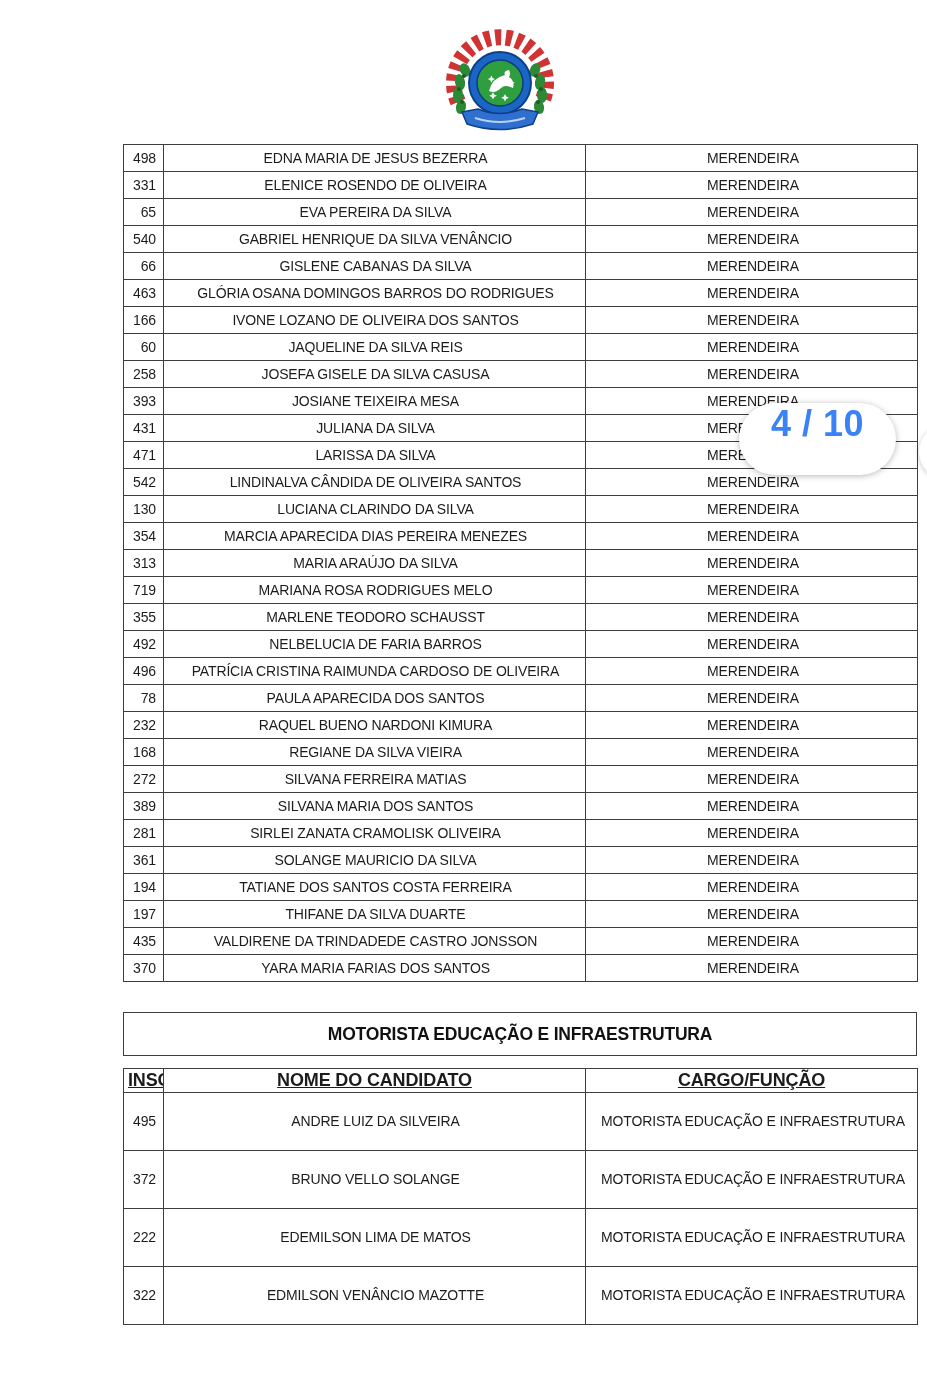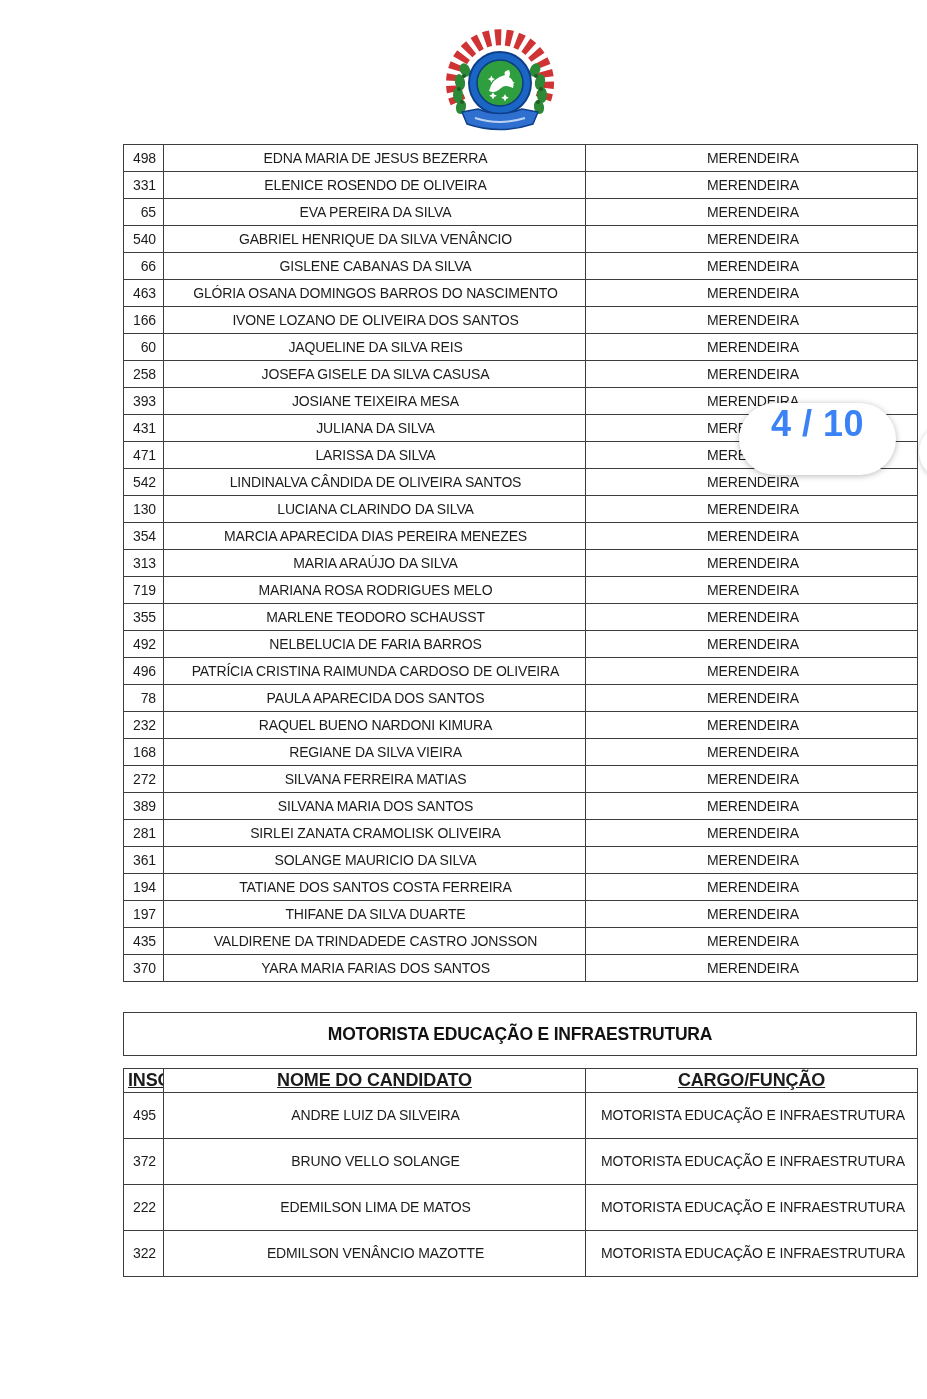--- a/index.html
+++ b/index.html
@@ -9,21 +9,21 @@
   }
   
   .emblem{position:absolute;left:445px;top:26px;width:110px;height:108px;}
   
   table.doc{border-collapse:collapse;position:absolute;left:123px;table-layout:fixed;}
   table.doc td, table.doc th{border:1px solid #3d3d3d;overflow:hidden;}
   #t1{top:144px;width:794px;border-radius:11px;}
   #t1 td{font-size:14px;line-height:18px;padding:1px 6px;height:24px;vertical-align:middle;}
   #t2{top:1068px;width:794px;}
   #t2 th{font-size:18px;font-weight:bold;text-decoration:underline;height:23px;padding:0 4px;text-align:center;}
-  #t2 td{font-size:14px;line-height:19px;padding:0 6px;height:45px;vertical-align:middle;}
+  #t2 td{font-size:14px;line-height:19px;padding:6px 6px;height:45px;vertical-align:middle;}
   .c-insc{text-align:right;padding-right:7px !important;}
   .c-nome{text-align:center;padding-left:8px !important;}
   .c-cargo{text-align:center;padding-left:9px !important;}
   
   .section-title{
     position:absolute;left:123px;top:1012px;width:794px;height:44px;box-sizing:border-box;
     border:1px solid #3d3d3d;text-align:center;line-height:42px;
     font-size:17.5px;font-weight:bold;letter-spacing:-0.2px;color:#111;
   }
   
@@ -119,21 +119,21 @@
         </tr>
 
         <tr>
           <td class="c-insc">66</td>
           <td class="c-nome">GISLENE CABANAS DA SILVA</td>
           <td class="c-cargo">MERENDEIRA</td>
         </tr>
 
         <tr>
           <td class="c-insc">463</td>
-          <td class="c-nome">GLÓRIA OSANA DOMINGOS BARROS DO NASCIMENTO</td>
+          <td class="c-nome">GLÓRIA OSANA DOMINGOS BARROS DO RODRIGUES</td>
           <td class="c-cargo">MERENDEIRA</td>
         </tr>
 
         <tr>
           <td class="c-insc">166</td>
           <td class="c-nome">IVONE LOZANO DE OLIVEIRA DOS SANTOS</td>
           <td class="c-cargo">MERENDEIRA</td>
         </tr>
 
         <tr>

